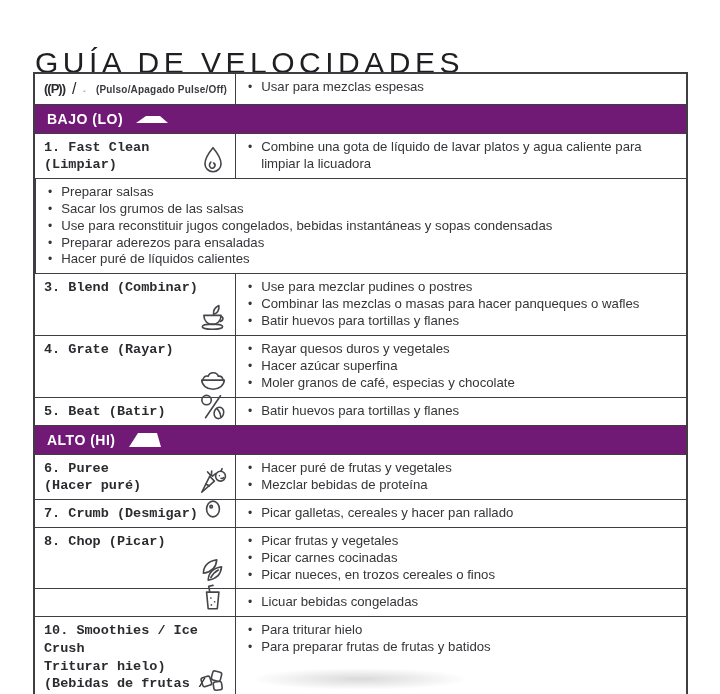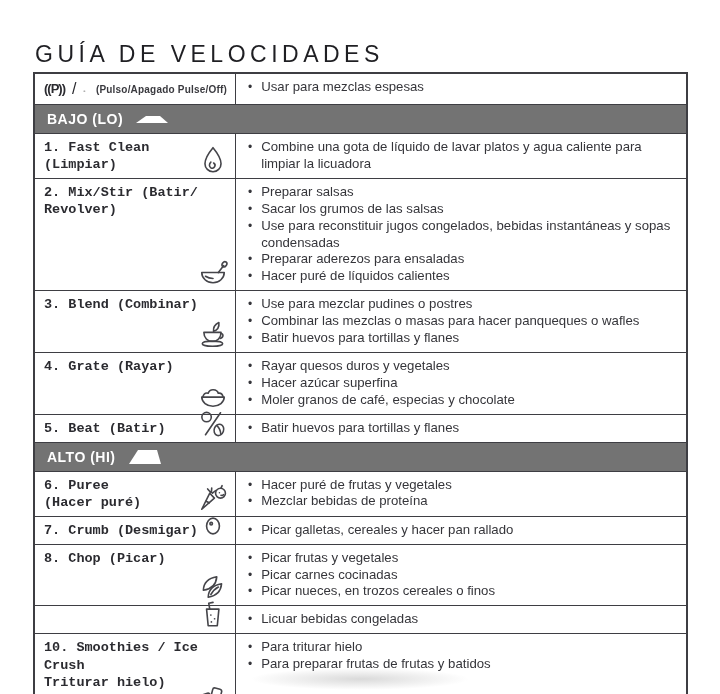--- a/index.html
+++ b/index.html
@@ -6,21 +6,21 @@
   body{
     width:720px;height:694px;
     background:#ffffff;
     font-family:"Liberation Sans","DejaVu Sans",sans-serif;
     color:#2e2e33;
     position:relative;
     overflow:hidden;
   }
   .page-title{
     position:absolute;left:35px;top:26px;
-    font-size:23px;font-weight:500;letter-spacing:4.5px;
+    font-size:30px;font-weight:500;letter-spacing:4.5px;
     color:#1f1f23;
   }
   .vtable{
     position:absolute;left:33px;top:72px;width:655px;
     border:2px solid #3e3e43;
     box-sizing:border-box;
     background:#fff;
   }
   .vrow{
     display:flex;align-items:stretch;
@@ -37,21 +37,21 @@
     color:#2b2b30;
   }
   .cell.right{
     flex:1 1 auto;
     border-left:1.5px solid #3e3e43;
     padding:5px 10px 5px 12px;
     font-size:13.2px;line-height:1.28;
     color:#35353a;
   }
   .band{
-    background:#737373;
+    background:#701a75;
     color:#ffffff;
     display:flex;align-items:center;gap:12px;
     padding:5px 10px 5px 12px;
     font-weight:bold;font-size:14px;letter-spacing:.5px;
     min-height:18px;
     border-top:1.5px solid #3e3e43;
   }
   .bullet{display:flex;gap:9px;}
   .bullet .dot{flex:0 0 auto;font-size:12px;line-height:1.4;}
   .row-icon{
@@ -120,30 +120,20 @@
           </svg></span>
       </div>
       <div class="cell right">
         <div class="bullet">
           <span class="dot">•</span>
           <span class="bt">Combine una gota de líquido de lavar platos y agua caliente para limpiar la licuadora</span>
         </div>
       </div>
     </div>
     <div class="vrow">
-      <div class="cell left">
-        <span class="label-line">2. Mix/Stir (Batir/</span>
-        <span class="label-line">Revolver)</span>
-        <span class="row-icon"><svg viewBox="0 0 28 28">
-            <path d="M3.5 14.5 a10.5 9.5 0 0 0 21 0 Z" fill="none" stroke="#45454a" stroke-width="1.5" stroke-linecap="round" stroke-linejoin="round"></path>
-            <path d="M7 18 q3 2 7 2" fill="none" stroke="#45454a" stroke-width="1.5" stroke-linecap="round" stroke-linejoin="round"></path>
-            <line x1="19" y1="14.5" x2="24" y2="8" fill="none" stroke="#45454a" stroke-width="1.5" stroke-linecap="round" stroke-linejoin="round"></line>
-            <ellipse cx="24.7" cy="6.8" rx="2" ry="2.6" transform="rotate(35 24.7 6.8)" fill="none" stroke="#45454a" stroke-width="1.5" stroke-linecap="round" stroke-linejoin="round"></ellipse>
-          </svg></span>
-      </div>
       <div class="cell right">
         <div class="bullet">
           <span class="dot">•</span>
           <span class="bt">Preparar salsas</span>
         </div>
         <div class="bullet">
           <span class="dot">•</span>
           <span class="bt">Sacar los grumos de las salsas</span>
         </div>
         <div class="bullet">

